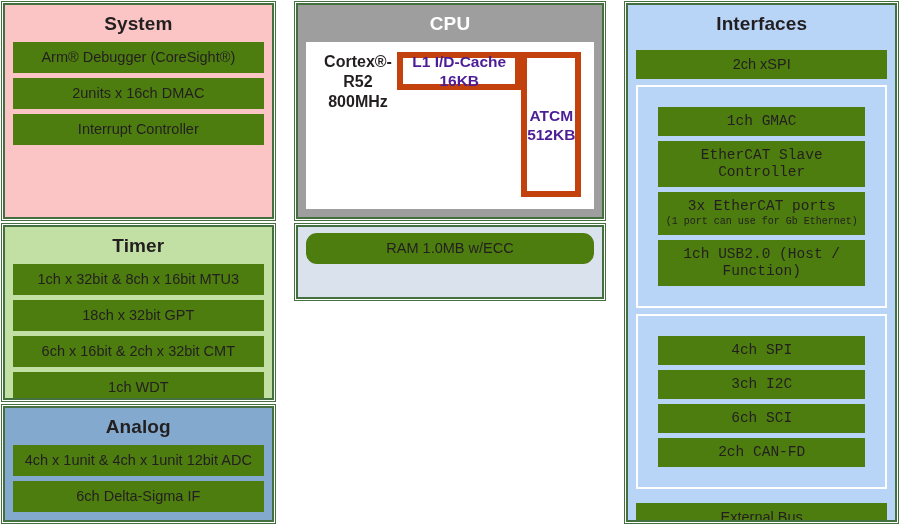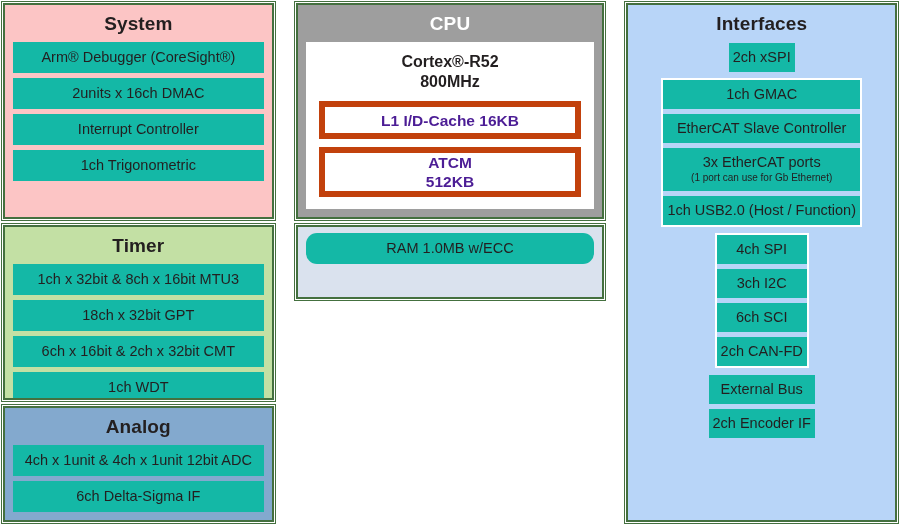--- a/index.html
+++ b/index.html
@@ -56,21 +56,21 @@
     line-height: 26px;
     letter-spacing: 0.1px;
     margin-bottom: 5px;
     color: #231f20;
     flex: 0 0 auto;
   }
   .panel-title.light { color: #ffffff; }
 
   
   .item {
-    background: #14b8a6;
+    background: #4d7c0f;
     text-align: center;
     font-size: 14.5px;
     line-height: 17px;
     color: #231f20;
     padding: 6px 4px;
     margin-bottom: 5px;
     box-sizing: border-box;
     flex: 0 0 auto;
   }
   .item:last-child { margin-bottom: 0; }
@@ -103,21 +103,20 @@
   .panel-cpu {
     background: #9e9e9e;
     height: 216px;
   }
   .cpu-inner {
     background: #ffffff;
     flex: 1 1 auto;
     padding: 10px 13px 12px 13px;
     box-sizing: border-box;
     display: flex;
-    flex-direction: column;
   }
   .cpu-core {
     text-align: center;
     font-weight: bold;
     font-size: 16px;
     line-height: 20px;
     margin-bottom: 9px;
     color: #231f20;
   }
   .cpu-box {
@@ -156,53 +155,52 @@
     background: #d9d9d9;
     flex: 1 1 auto;
   }
   .panel-security .item { padding: 7px 4px; margin-bottom: 6px; }
 
   
   .panel-interfaces {
     background: #b8d5f8;
     flex: 1 1 auto;
     padding: 6px 8px 8px 8px;
-    align-items: center;
   }
   .panel-interfaces .item { padding: 6px 4px; }
 
   
   .subgroup {
     border: 2px solid #ffffff;
-    padding: 0;
+    padding: 20px;
     margin-bottom: 6px;
     box-sizing: border-box;
     flex: 0 0 auto;
+    font-family: Liberation Mono, monospace;
   }
   .plaingroup {
     padding: 0;
-    margin-top: 1px;
+    margin-top: 8px;
     box-sizing: border-box;
     flex: 0 0 auto;
   }
   .group-gap { margin-bottom: 6px; }
 </style>
 </head>
 <body>
 
 <div id="diagram">
 
   <div class="col col-left">
 
     <div class="panel panel-system">
       <div class="panel-title">System</div>
       <div class="item">Arm® Debugger (CoreSight®)</div>
       <div class="item">2units x 16ch DMAC</div>
       <div class="item">Interrupt Controller</div>
-      <div class="item">1ch Trigonometric</div>
     </div>
 
     <div class="panel panel-timer">
       <div class="panel-title">Timer</div>
       <div class="item">1ch x 32bit &amp; 8ch x 16bit MTU3</div>
       <div class="item">18ch x 32bit GPT</div>
       <div class="item">6ch x 16bit &amp; 2ch x 32bit CMT</div>
       <div class="item">1ch WDT</div>
     </div>
 

